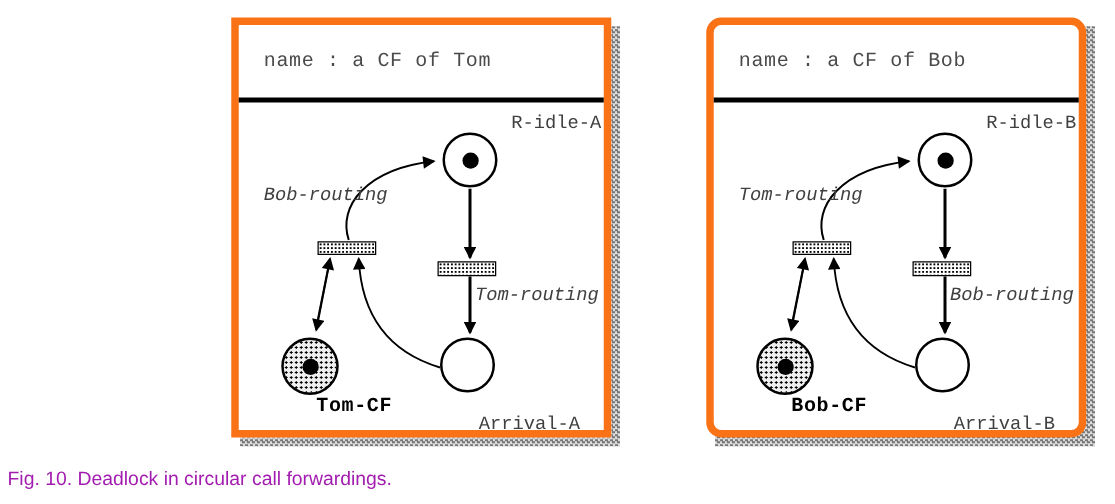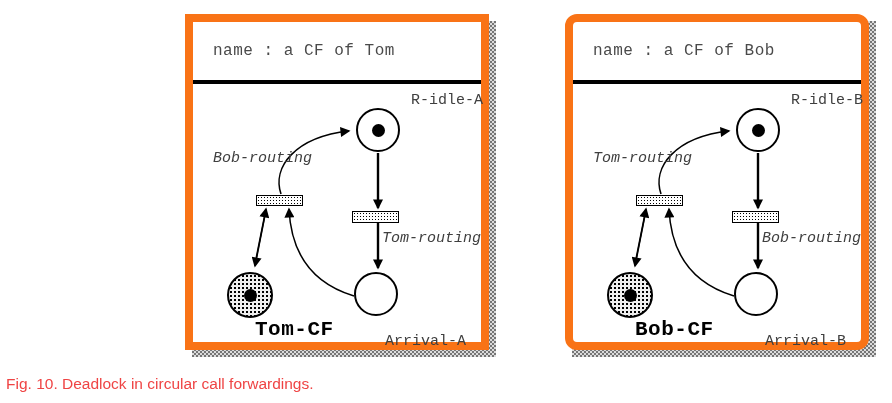--- a/index.html
+++ b/index.html
@@ -7,21 +7,21 @@
     position:relative;width:892px;height:403px;background:#ffffff;
     font-family:"Liberation Mono",monospace;overflow:hidden;
   }
   
   .win-shadow{
     position:absolute;width:304px;height:336px;
     background:conic-gradient(#767676 25%, #dcdcdc 0 50%, #767676 0 75%, #dcdcdc 0) 0 0/4px 4px;
   }
   .window{
     position:absolute;width:304px;height:336px;box-sizing:border-box;
-    border:8px solid #f97316;background:#fff;
+    border:6px solid #f97316;background:#fff;
   }
   .titlebar{
     height:58px;border-bottom:4px solid #000;display:flex;align-items:center;
     padding-left:20px;box-sizing:content-box;
   }
   .title-text{
     font-size:16px;color:#4a4a4a;letter-spacing:0.5px;white-space:pre;
   }
   .dbody{position:relative;width:300px;height:270px;font-family:Liberation Mono, monospace;}
   .arcs{position:absolute;left:0;top:0;z-index:1;}
@@ -43,33 +43,33 @@
     background-image:radial-gradient(circle,#000 36%,rgba(0,0,0,0) 40%);
     background-size:3px 3px;
   }
   .t-left{left:63px;top:111px;width:47px;height:11px;}
   .t-right{left:159px;top:127px;width:47px;height:12px;}
   
   .lbl{
     position:absolute;font-size:15px;color:#3f3f3f;white-space:nowrap;z-index:3;
   }
   .lbl.italic{font-style:italic;}
-  .lbl.bold{font-weight:bold;color:#000;font-size:21px;letter-spacing:0.5px;}
+  .lbl.bold{font-weight:bold;color:#000;font-size:16px;letter-spacing:0.5px;}
   .lbl.place-top{left:218px;top:8px;}
   .lbl.trans-left{left:20px;top:66px;}
   .lbl.trans-right{left:189px;top:146px;}
   .lbl.cf{left:62px;top:234px;}
   .lbl.arrival{left:192px;top:249px;}
   .p-top{left:163px;top:24px;width:44px;height:44px;}
   .p-arrival{left:161px;top:188px;width:44px;height:44px;}
   .p-cf{left:34px;top:188px;width:46px;height:46px;}
   
   .caption{
     position:absolute;left:6px;top:375px;
-    font-family:"Liberation Sans",sans-serif;font-size:15.5px;color:#ef4444;
+    font-family:"Liberation Sans",sans-serif;font-size:15.5px;color:#a21caf;
   }
 </style>
 </head>
 <body>
 
 <div id="canvas">
 
   <div class="win-shadow" style="left:192px;top:21px;"></div>
   <div class="window" style="left:185px;top:14px;">
     <div class="titlebar">

